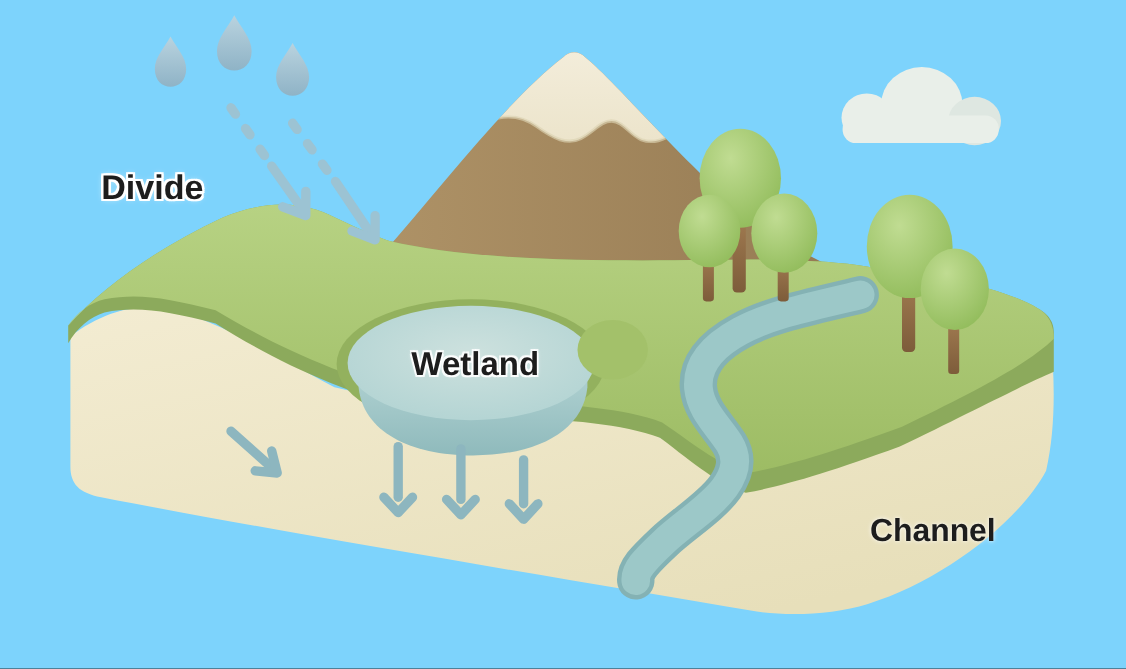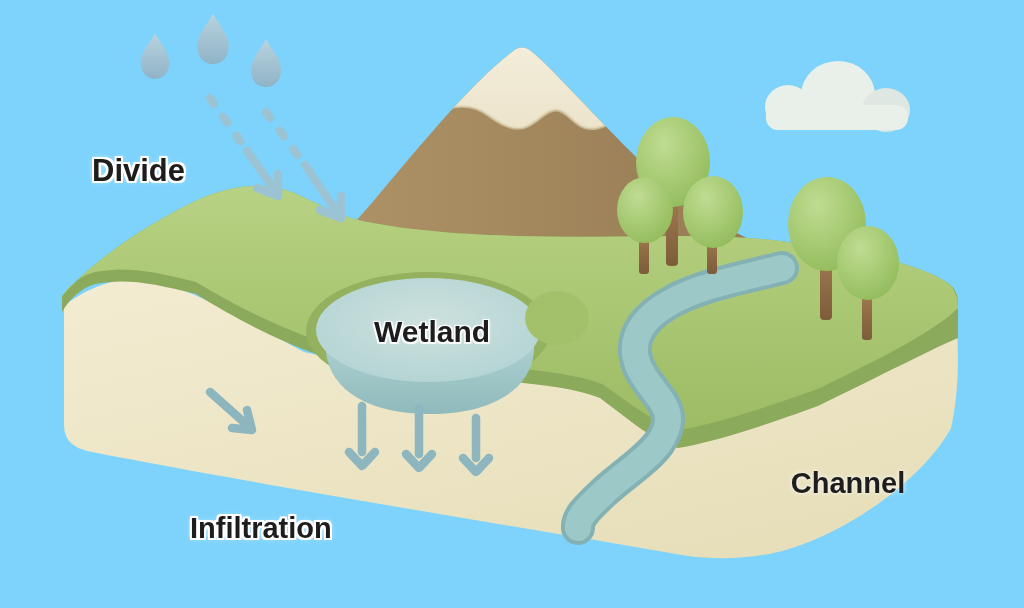--- a/index.html
+++ b/index.html
@@ -153,18 +153,17 @@
       <polyline points="463,458 476,472 489,458"></polyline>
     </g>
   </svg>
 
   <div class="label outlined" id="divide-label">Divide</div>
 
   <div class="label thin-outline center" id="wetland-label">
     <div>Wetland</div>
   </div>
 
-  <div class="label outlined" id="infiltration-label">Infiltration</div>
 
   <div class="label halo center" id="channel-label">
     <div>Channel</div>
   </div>
 </div>
 
 </body></html>

